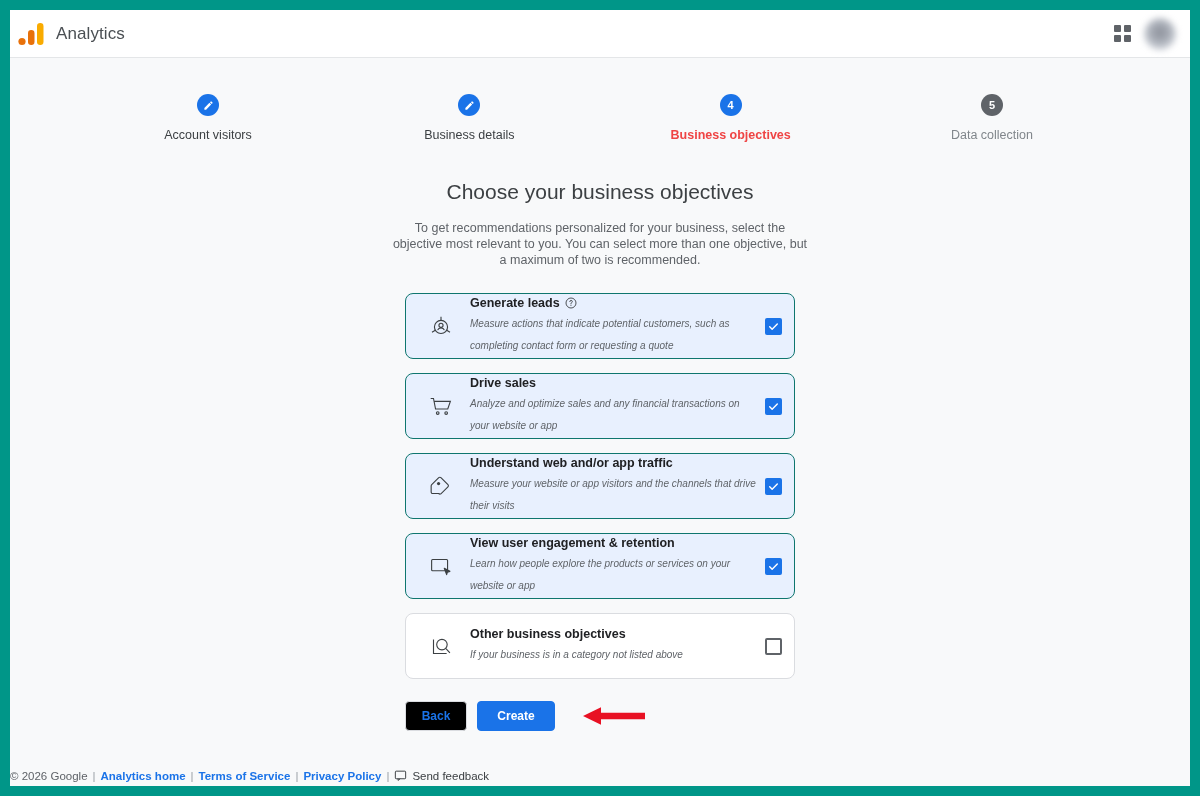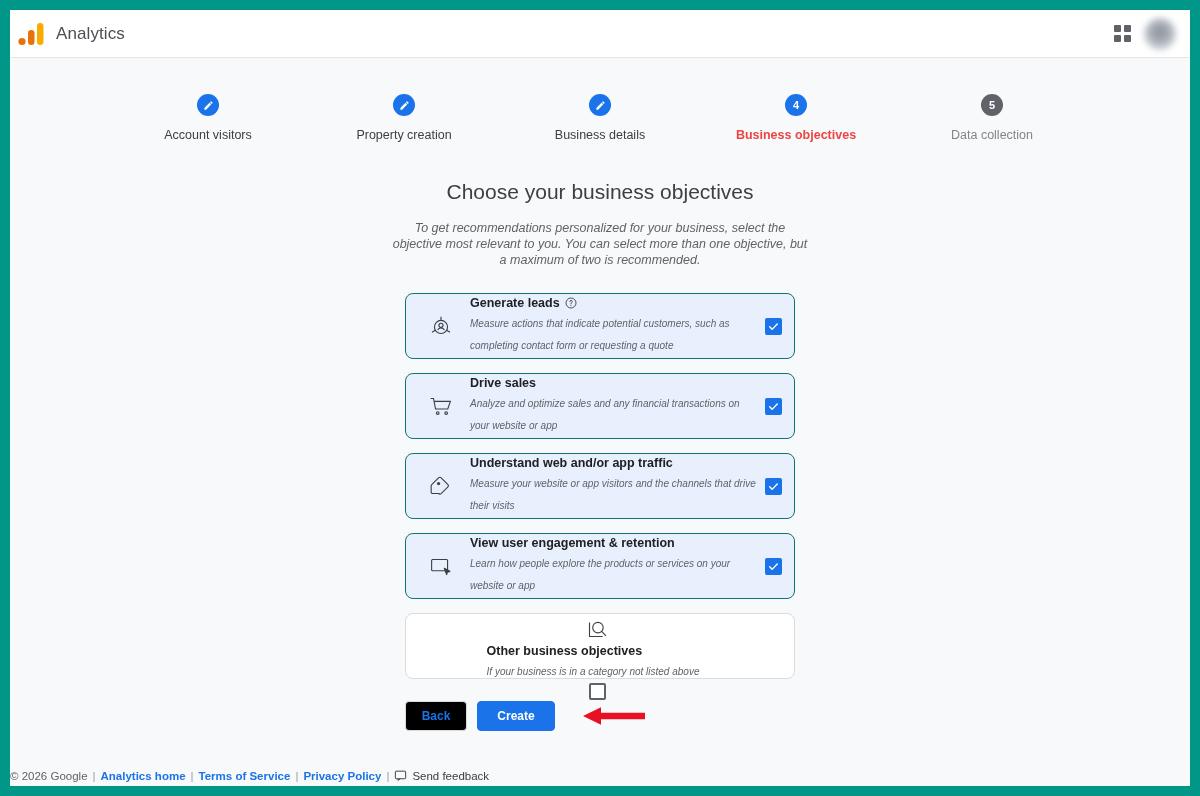--- a/index.html
+++ b/index.html
@@ -89,36 +89,35 @@
     color: #3c4043;
     font-weight: normal;
   }
   .page-desc {
     margin: 16px auto 0;
     text-align: center;
     font-size: 12.5px;
     line-height: 16px;
     color: #5f6368;
     width: 420px;
-    font-style: italic;
   }
 
   .cards { margin: 25px auto 0; width: 390px; }
   .card {
     position: relative;
     display: flex;
     align-items: center;
     height: 66px;
     border-radius: 8px;
     border: 1px solid #0f766e;
     background: #e8f0fe;
     margin-bottom: 14px;
     padding: 0 12px 0 6px;
   }
-  .card.unselected { background: #ffffff; border-color: #dadce0; flex-direction: column; }
+  .card.unselected { background: #ffffff; border-color: #dadce0; }
   .card-icon {
     width: 58px;
     display: flex; align-items: center; justify-content: center;
     flex: none;
   }
   .card-icon svg { display: block; }
   .card-body { flex: 1; padding-right: 8px; }
   .card-title {
     font-size: 12.5px;
     font-weight: bold;
@@ -222,28 +221,20 @@
 
     <div class="step done">
       <div class="step-dot">
         <svg class="pencil" viewBox="0 0 24 24">
           <path fill="#ffffff" d="M3 17.25V21h3.75L17.81 9.94l-3.75-3.75L3 17.25zM20.71 7.04a1 1 0 0 0 0-1.41l-2.34-2.34a1 1 0 0 0-1.41 0l-1.83 1.83 3.75 3.75 1.83-1.83z"></path>
         </svg>
       </div>
       <div class="step-label">Account visitors</div>
     </div>
 
-    <div class="step done">
-      <div class="step-dot">
-        <svg class="pencil" viewBox="0 0 24 24">
-          <path fill="#ffffff" d="M3 17.25V21h3.75L17.81 9.94l-3.75-3.75L3 17.25zM20.71 7.04a1 1 0 0 0 0-1.41l-2.34-2.34a1 1 0 0 0-1.41 0l-1.83 1.83 3.75 3.75 1.83-1.83z"></path>
-        </svg>
-      </div>
-      <div class="step-label">Property creation</div>
-    </div>
 
     <div class="step done">
       <div class="step-dot">
         <svg class="pencil" viewBox="0 0 24 24">
           <path fill="#ffffff" d="M3 17.25V21h3.75L17.81 9.94l-3.75-3.75L3 17.25zM20.71 7.04a1 1 0 0 0 0-1.41l-2.34-2.34a1 1 0 0 0-1.41 0l-1.83 1.83 3.75 3.75 1.83-1.83z"></path>
         </svg>
       </div>
       <div class="step-label">Business details</div>
     </div>
 

